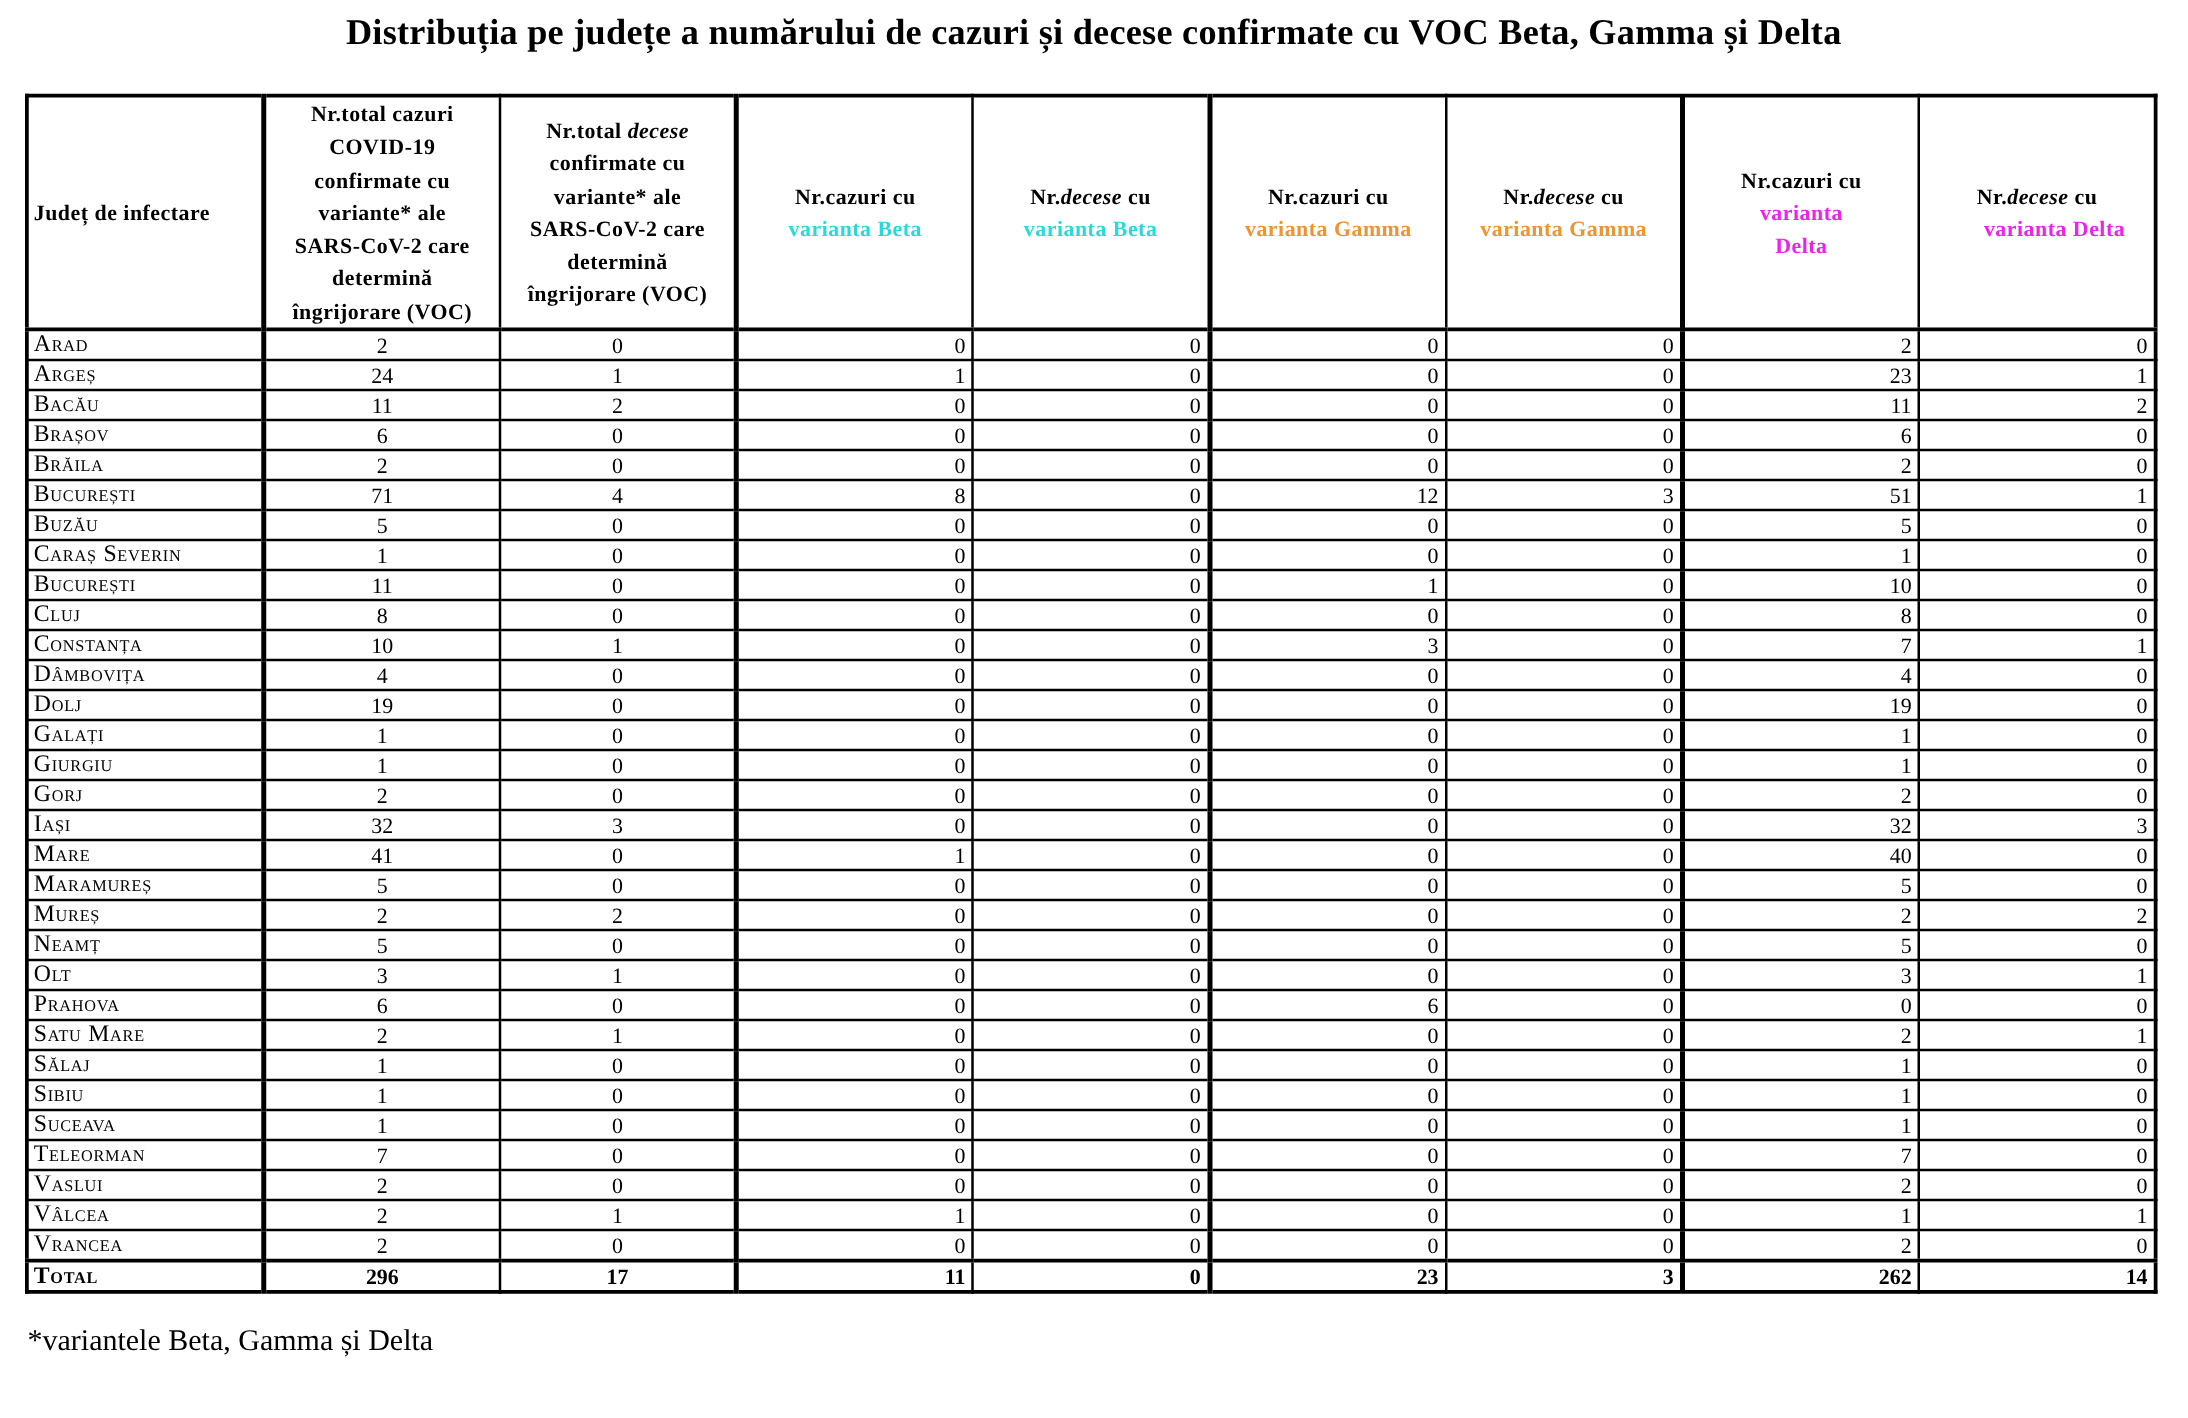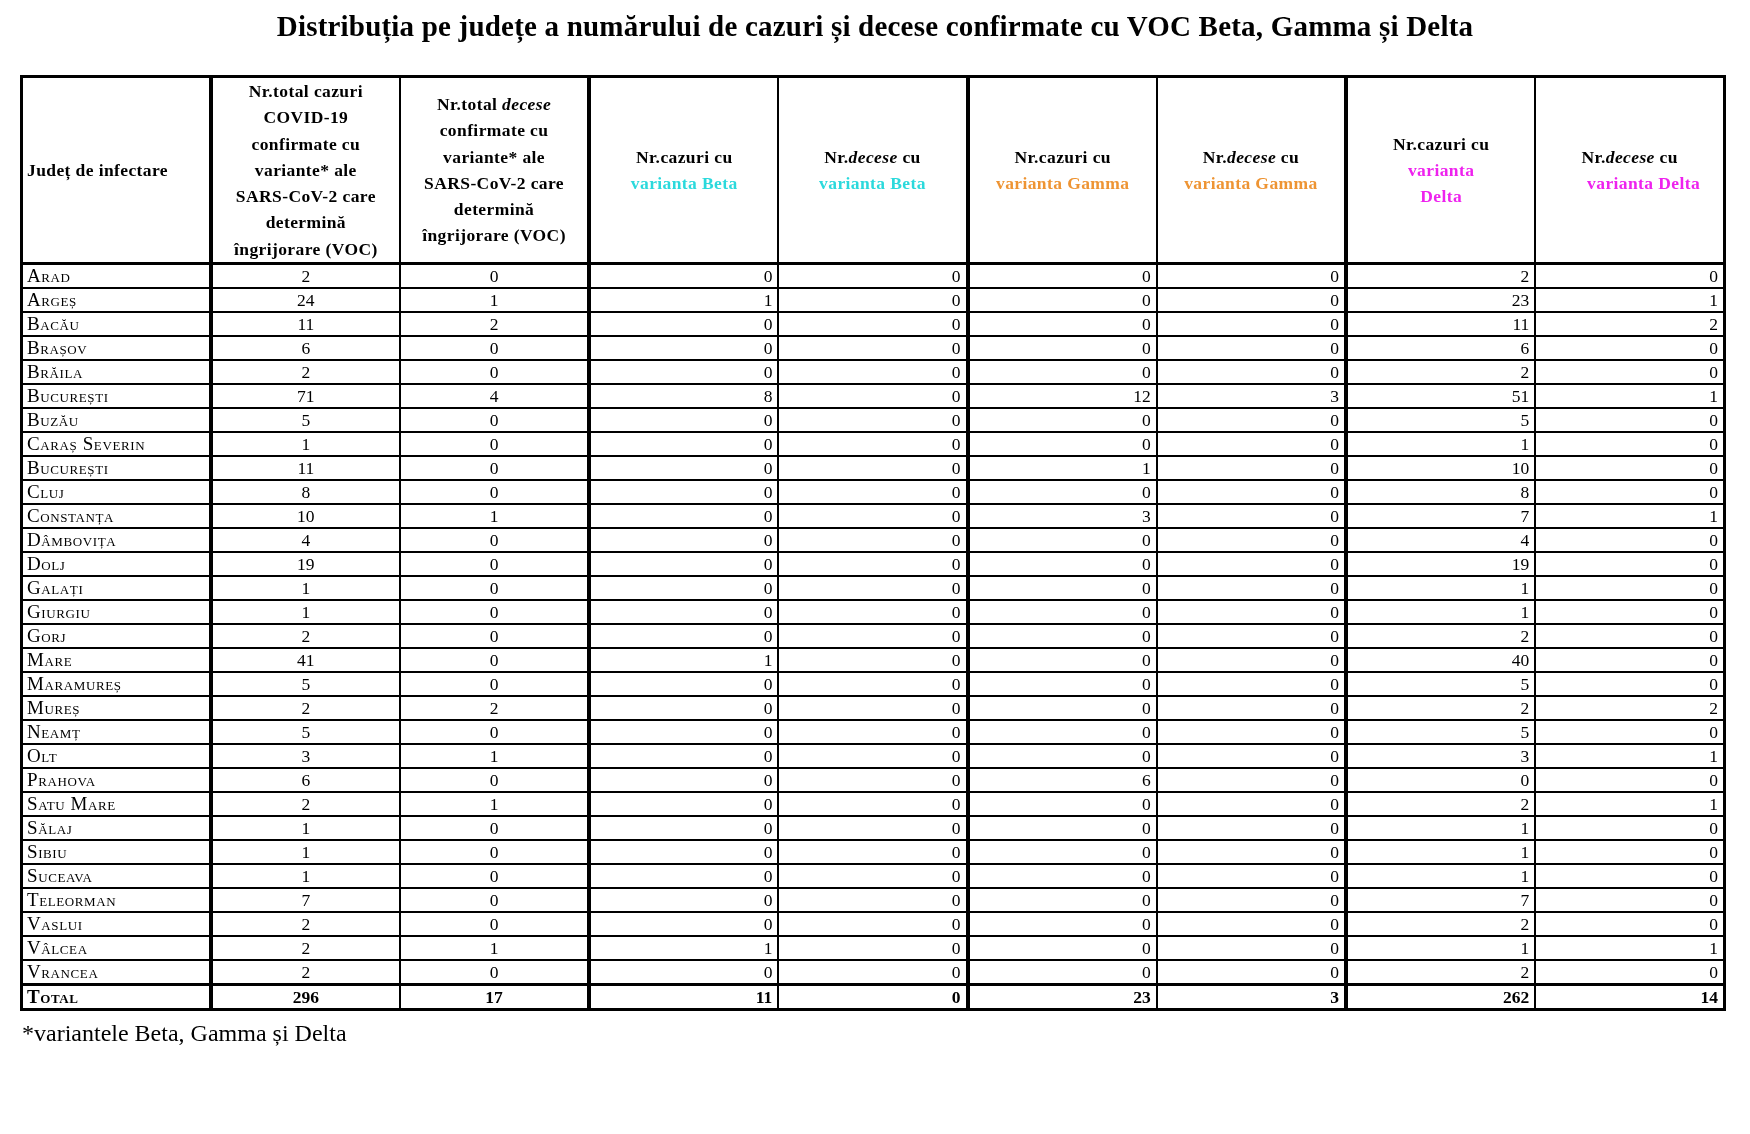--- a/index.html
+++ b/index.html
@@ -68,21 +68,21 @@
   }
   td.center { text-align: center; }
   td.right  { text-align: right; }
   tr.total-row td {
     border-top: 3px solid #000;
     font-weight: bold;
   }
   .it { font-style: italic; margin-top: 35px; }
   .footnote {
     font-size: 24px;
-    margin: 9px 0 0 22px;
+    margin: 25px 0 0 22px;
   }
 </style>
 </head>
 <body>
 
 <div>
   <div class="title">Distribuția pe județe a numărului de cazuri și decese confirmate cu VOC Beta, Gamma și Delta</div>
 
   <table class="voc">
     <thead id="thead">
@@ -269,20 +269,31 @@
           <td class="center">2</td>
           <td class="center">0</td>
           <td class="right">0</td>
           <td class="right">0</td>
           <td class="right">0</td>
           <td class="right">0</td>
           <td class="right">2</td>
           <td class="right">0</td>
         </tr>
         <tr>
+          <td class="name">Iași</td>
+          <td class="center">32</td>
+          <td class="center">3</td>
+          <td class="right">0</td>
+          <td class="right">0</td>
+          <td class="right">0</td>
+          <td class="right">0</td>
+          <td class="right">32</td>
+          <td class="right">3</td>
+        </tr>
+        <tr>
           <td class="name">Mare</td>
           <td class="center">41</td>
           <td class="center">0</td>
           <td class="right">1</td>
           <td class="right">0</td>
           <td class="right">0</td>
           <td class="right">0</td>
           <td class="right">40</td>
           <td class="right">0</td>
         </tr>

